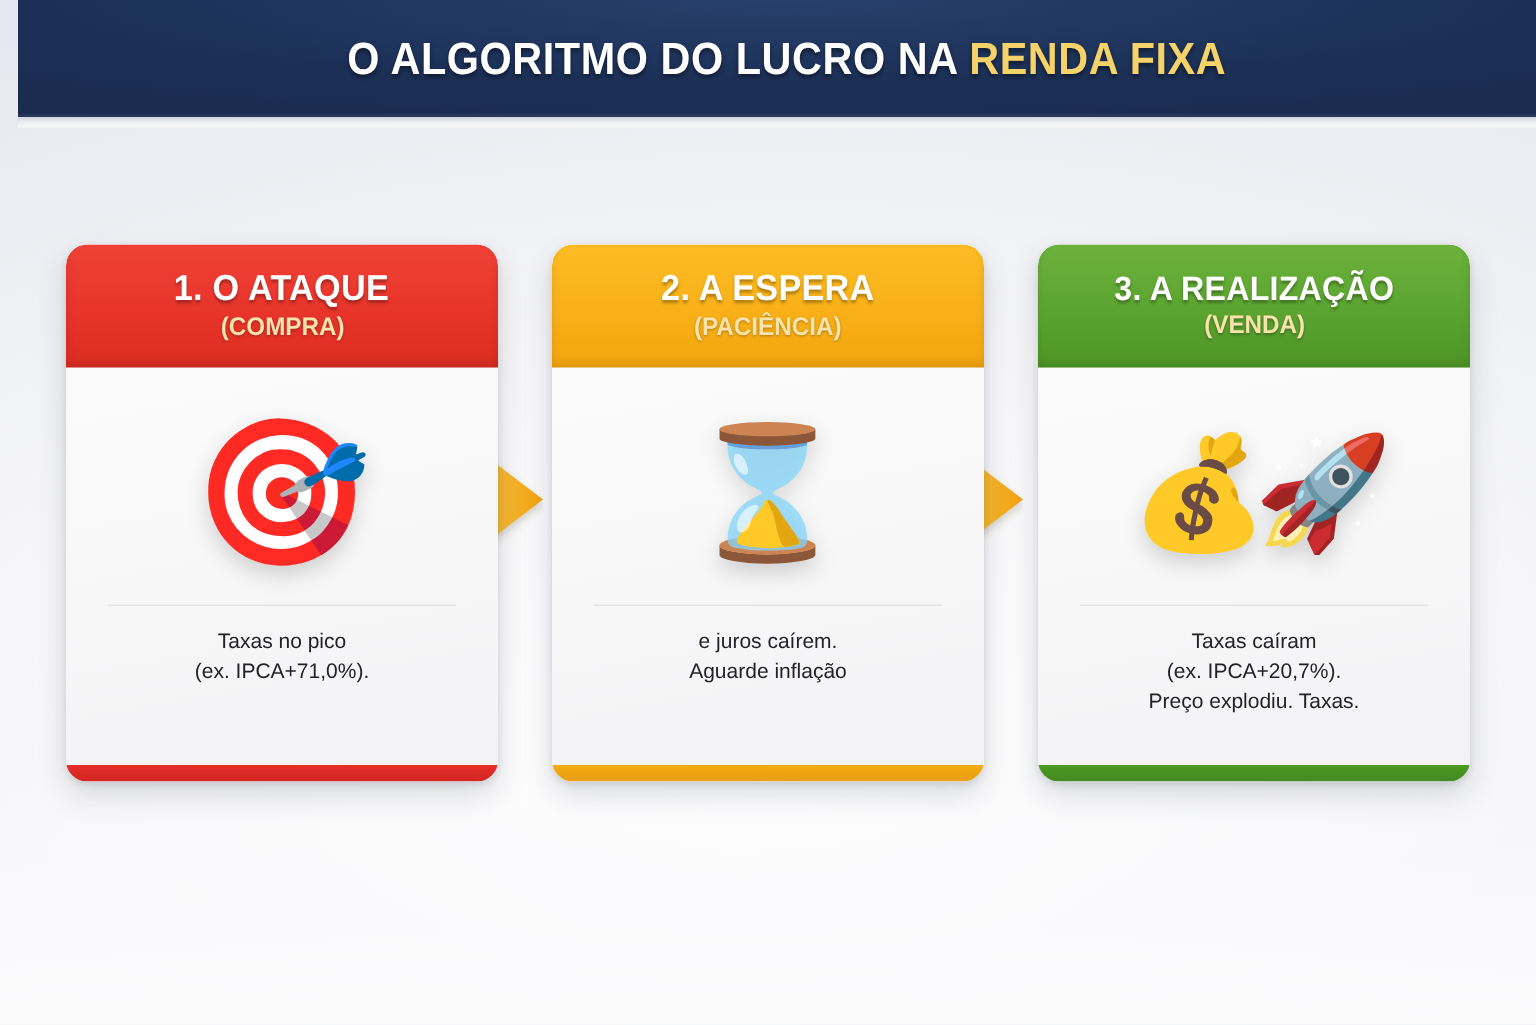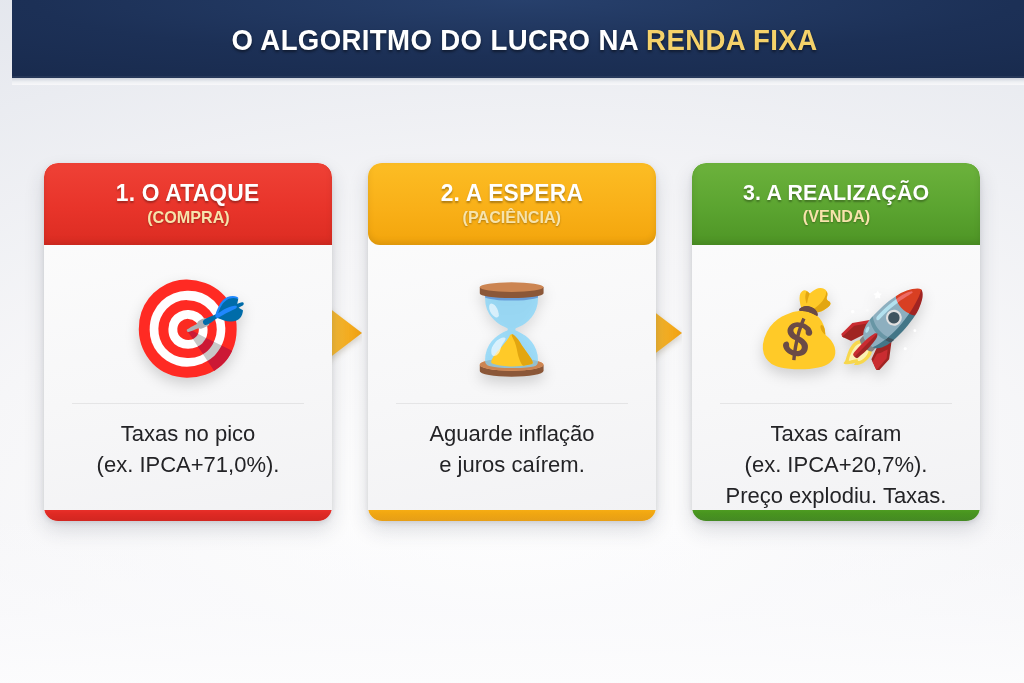--- a/index.html
+++ b/index.html
@@ -136,21 +136,21 @@
     width: 232px;
     height: 1px;
     background: rgba(0,0,0,0.07);
     margin-top: 12px;
   }
 
   .card-text {
     margin-top: 14px;
     padding: 0 16px;
     text-align: center;
-    font-size: 22px;
+    font-size: 14px;
     line-height: 1.42;
     color: #232326;
     font-weight: normal;
   }
   .card-text .line { white-space: nowrap; }
 
   .card-foot {
     position: absolute;
     left: 0; bottom: 0;
     width: 100%;
@@ -232,30 +232,30 @@
         <div class="divider"></div>
         <div class="card-text">
           <div class="line">Taxas no pico</div>
           <div class="line">(ex. IPCA+71,0%).</div>
         </div>
       </div>
       <div class="card-foot" style="background:linear-gradient(180deg,#e8302a 0%,#cf1a14 100%);"></div>
     </div>
 
     <div class="card">
-      <div class="card-head" style="background:linear-gradient(180deg,#fcbd24 0%,#f9b018 55%,#f3a50c 100%);border-radius:12px;">
+      <div class="card-head" style="background:linear-gradient(180deg,#fcbd24 0%,#f9b018 55%,#f3a50c 100%);">
         <div class="card-title">2. A ESPERA</div>
         <div class="card-sub">(PACIÊNCIA)</div>
       </div>
       <div class="card-body">
         <div class="emoji small">⌛</div>
         <div class="divider"></div>
         <div class="card-text">
+          <div class="line">e juros caírem.</div>
           <div class="line">Aguarde inflação</div>
-          <div class="line">e juros caírem.</div>
         </div>
       </div>
       <div class="card-foot" style="background:linear-gradient(180deg,#f6ad14 0%,#e5990a 100%);"></div>
     </div>
 
     <div class="card">
       <div class="card-head" style="background:linear-gradient(180deg,#6cb23c 0%,#5ba430 55%,#4e9525 100%);justify-content:center;">
         <div class="card-title" style="font-size:22.5px;">3. A REALIZAÇÃO</div>
         <div class="card-sub">(VENDA)</div>
       </div>

